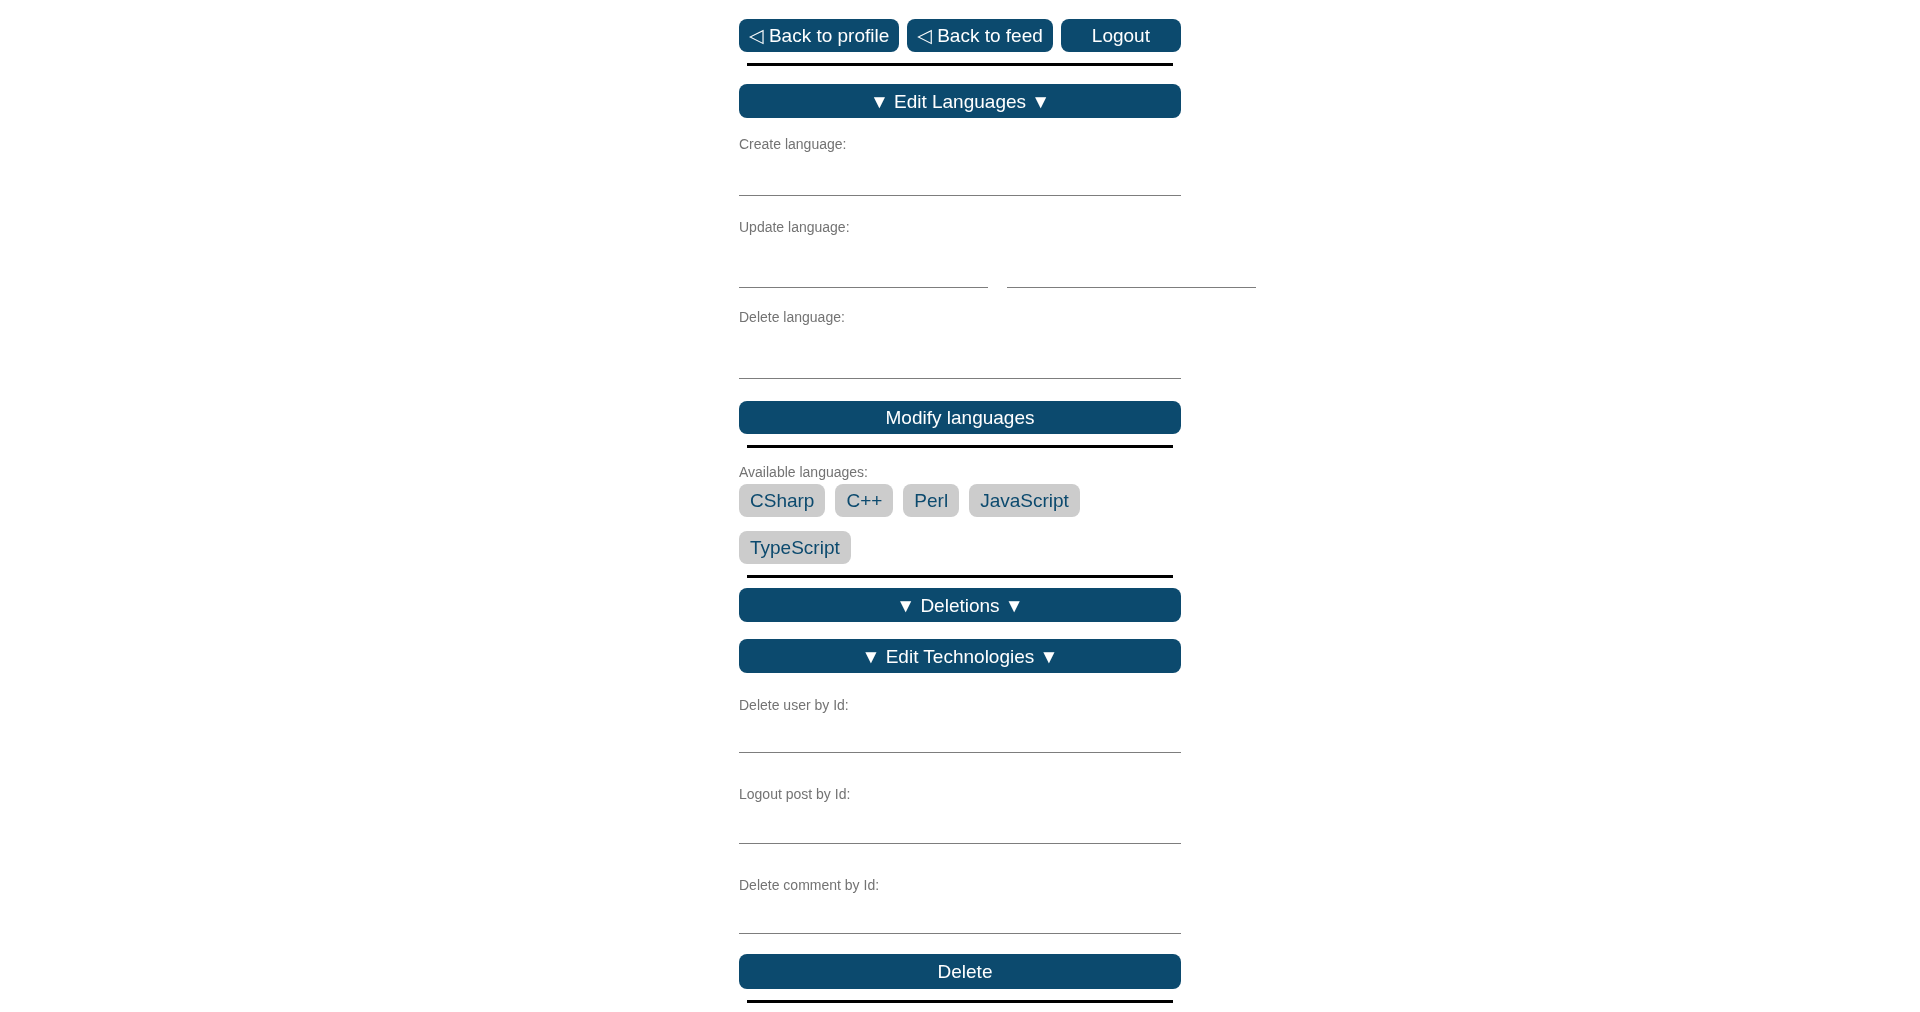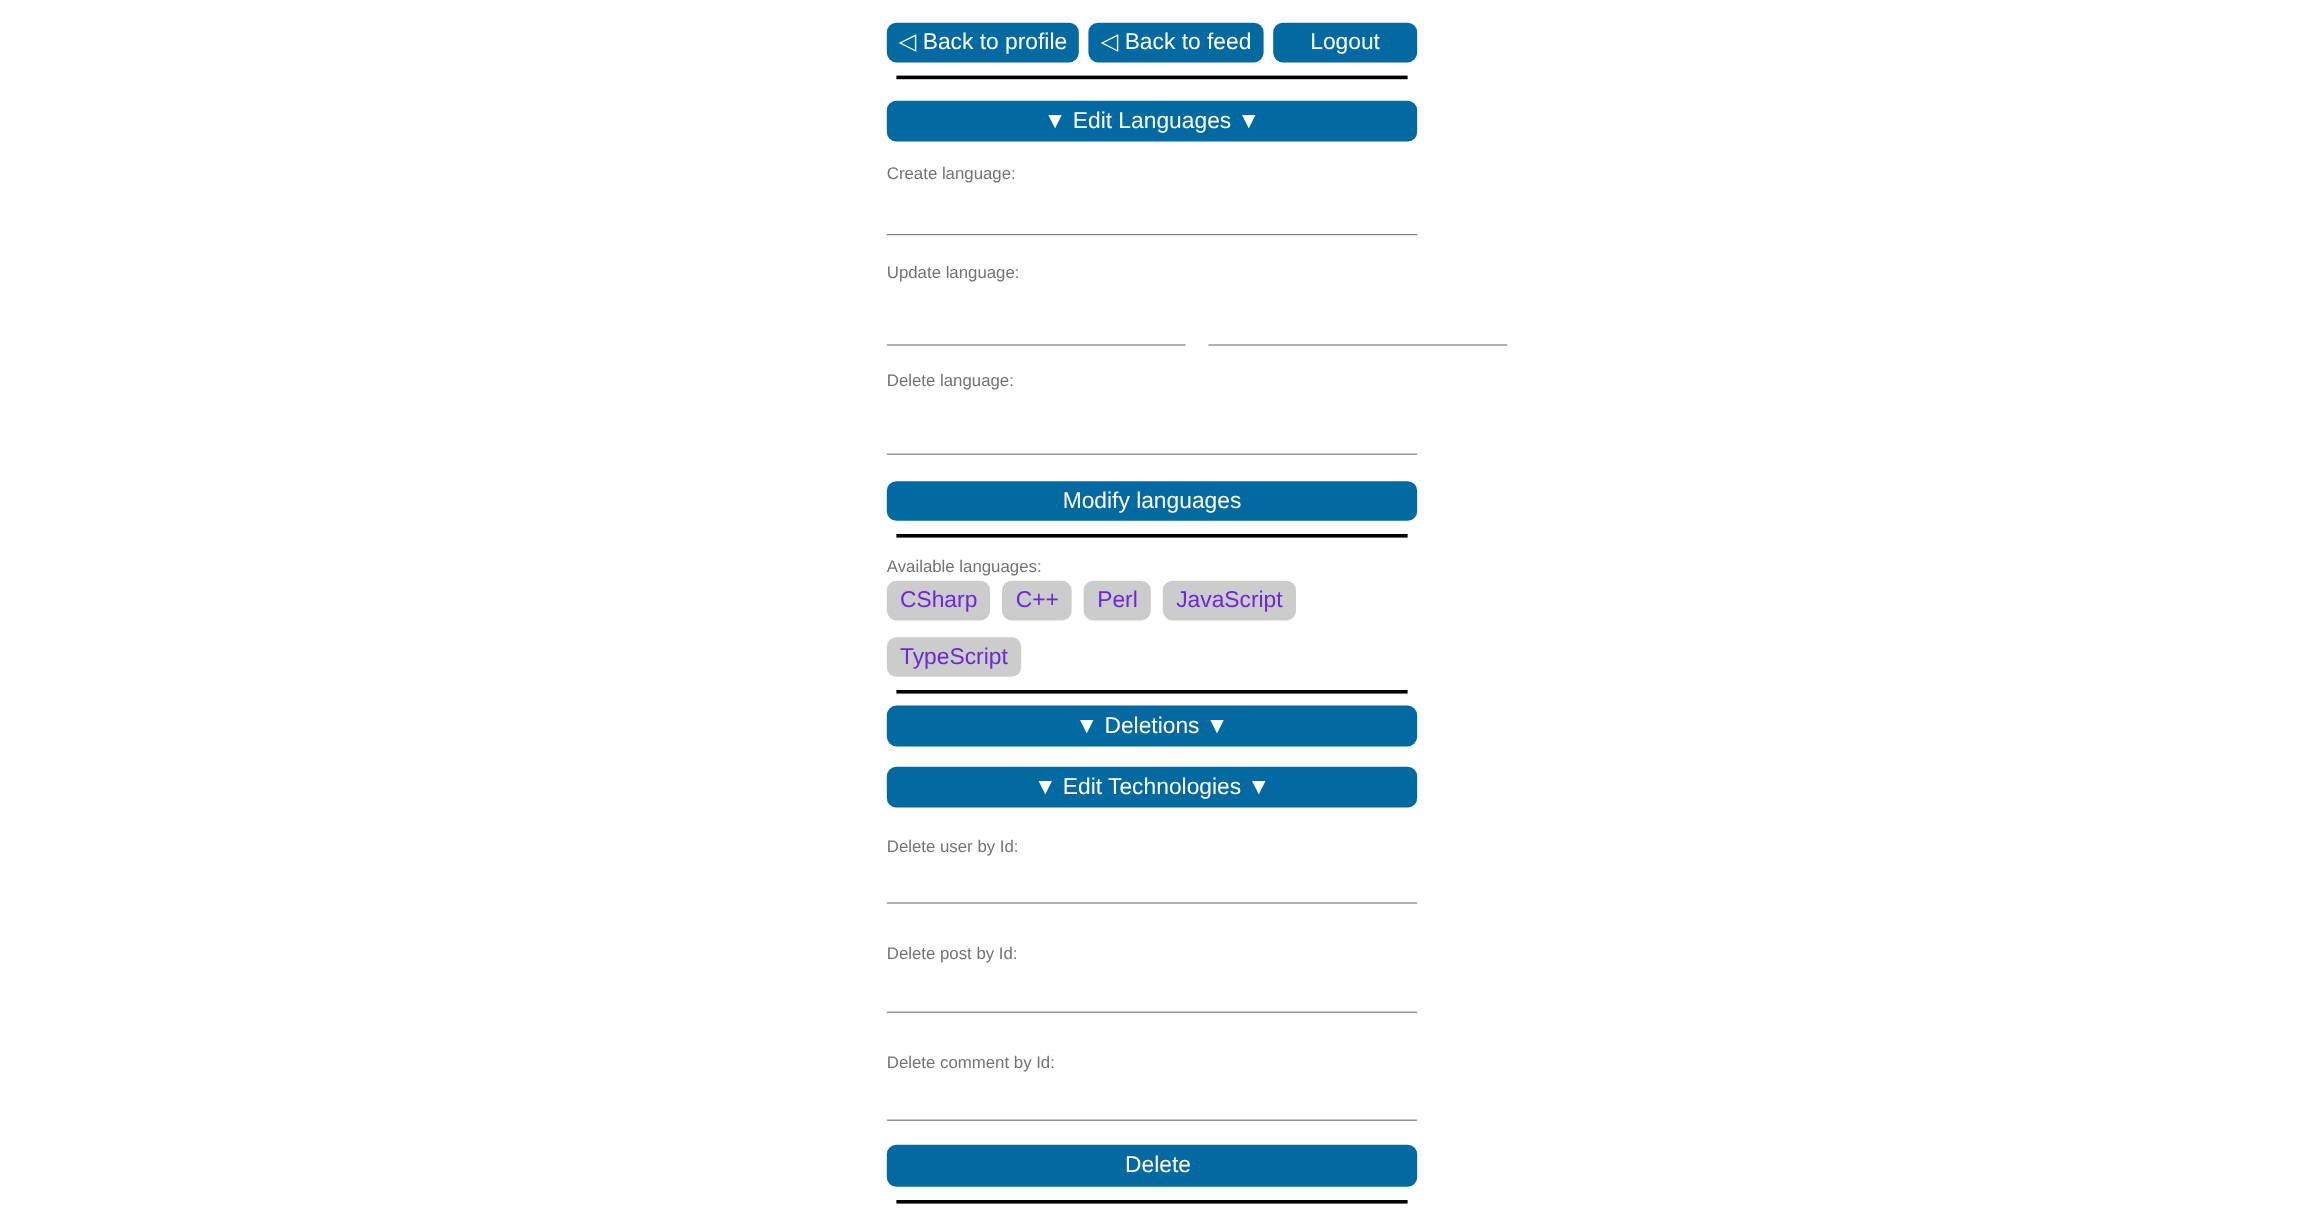--- a/index.html
+++ b/index.html
@@ -16,21 +16,21 @@
   .container {
     width: 442px;
     margin: 0 auto;
     padding-top: 19px;
   }
   .top-buttons {
     display: flex;
     gap: 8px;
   }
   .btn {
-    background: #0369a1;
+    background: #0c4a6e;
     color: #ffffff;
     border: none;
     border-radius: 8px;
     font-family: "Liberation Sans", sans-serif;
     font-size: 19px;
     line-height: 1;
     height: 33px;
     padding: 5px 10px;
     cursor: pointer;
     white-space: nowrap;
@@ -83,21 +83,21 @@
   .chips {
     display: flex;
     flex-wrap: wrap;
     column-gap: 10px;
     row-gap: 14px;
     margin-top: 0;
   }
   .chip {
     display: inline-block;
     background: #cccccc;
-    color: #6d28d9;
+    color: #0c4a6e;
     border-radius: 8px;
     padding: 5px 11px;
     font-size: 19px;
     line-height: 23px;
   }
   .hr-after-chips       { margin-top: 6px; }
   .btn-edit-tech        { margin-top: 17px; }
   .btn-deletions        { margin-top: 10px; }
   .field-del-user       { margin-top: 21px; }
   .field-del-user .underline-input    { height: 36px; }
@@ -159,21 +159,21 @@
   <button class="btn full-btn btn-deletions">▼ Deletions ▼</button>
 
   <button class="btn full-btn btn-edit-tech">▼ Edit Technologies ▼</button>
 
   <div class="field-del-user">
     <div class="label">Delete user by Id:</div>
     <input type="text" class="underline-input" value="" style="">
   </div>
 
   <div class="field-del-post">
-    <div class="label">Delete post by Id:</div>
+    <div class="label">Logout post by Id:</div>
     <input type="text" class="underline-input" value="" style="">
   </div>
 
   <div class="field-del-comment">
     <div class="label">Delete comment by Id:</div>
     <input type="text" class="underline-input" value="" style="">
   </div>
 
   <button class="btn full-btn btn-delete">Delete</button>
 

